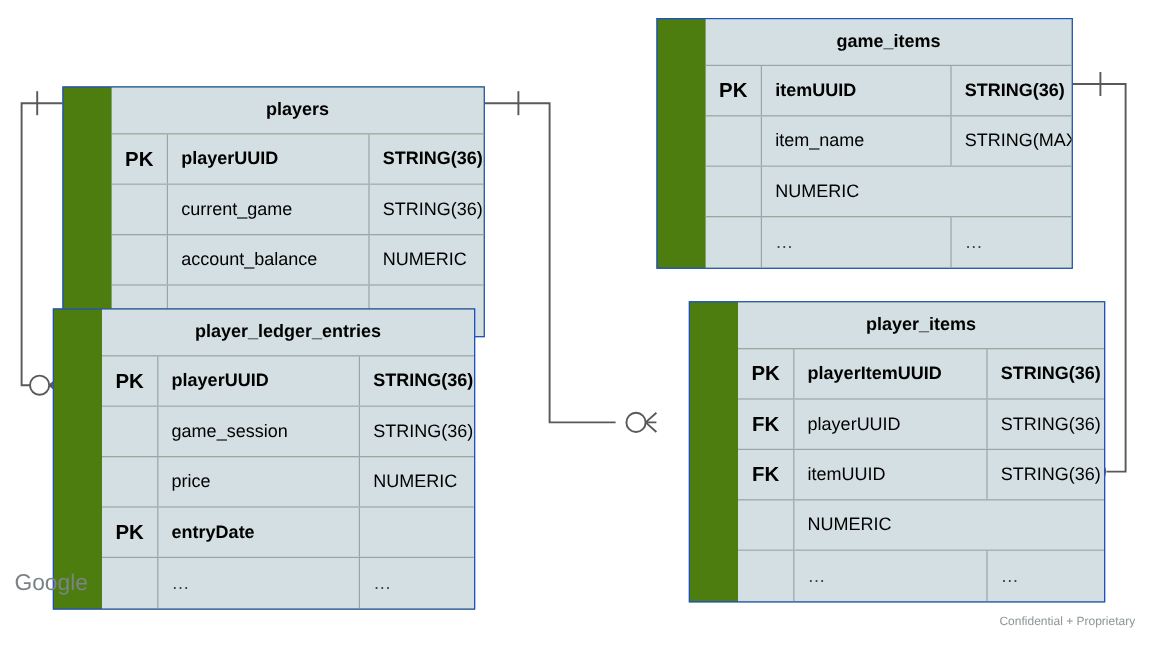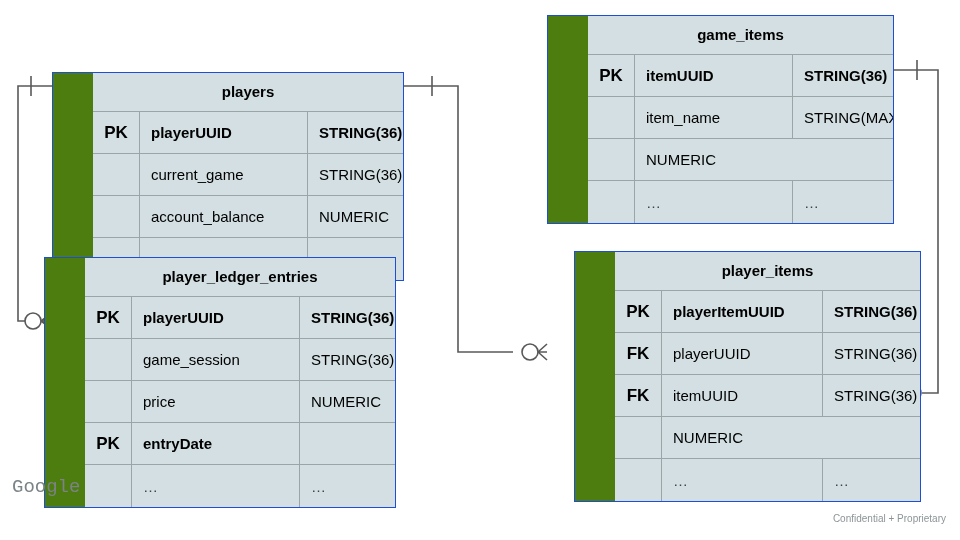--- a/index.html
+++ b/index.html
@@ -86,21 +86,21 @@
   }
 
   
   .footer-logo {
     position: absolute;
     left: 12px;
     top: 476px;
     font-size: 19px;
     color: #7b8387;
     letter-spacing: 0px;
-    font-family: Liberation Mono, monospace;
+    font-family: Liberation Sans, sans-serif;
   }
   .footer-note {
     position: absolute;
     right: 14px;
     top: 513px;
     font-size: 10px;
     color: #8d9497;
     white-space: nowrap;
   }
 </style>

